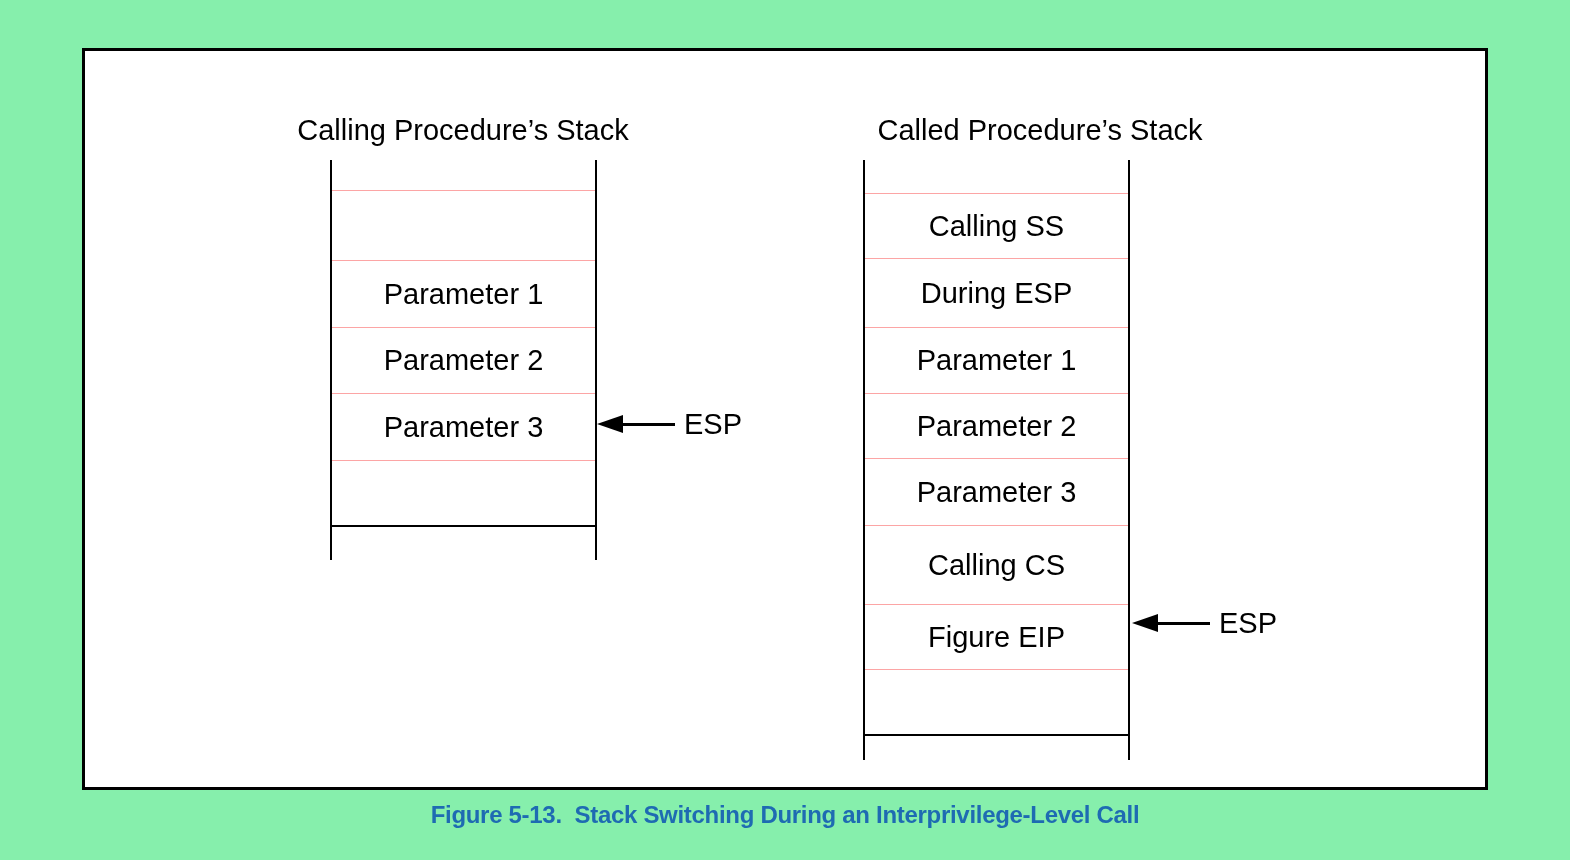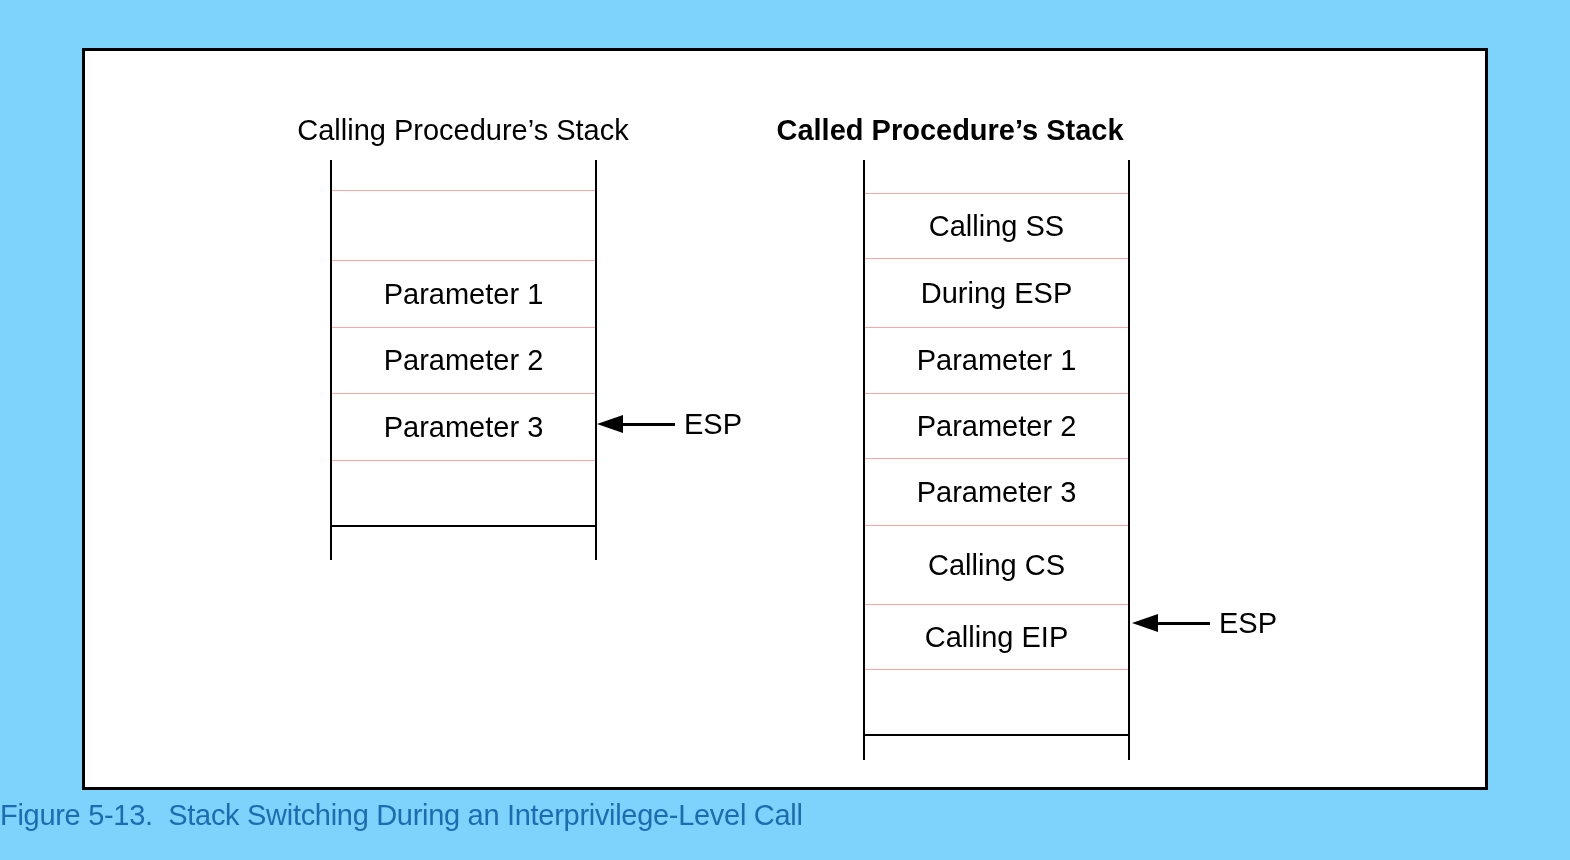--- a/index.html
+++ b/index.html
@@ -4,21 +4,21 @@
 <style>
   html, body {
     margin: 0;
     padding: 0;
     background: #ffffff;
   }
   .page {
     position: relative;
     width: 1570px;
     height: 860px;
-    background: #7dd3fc;
+    background: #86efac;
     font-family: "Liberation Sans", "DejaVu Sans", sans-serif;
     color: #000000;
     overflow: hidden;
   }
   .frame {
     position: absolute;
     left: 82px;
     top: 48px;
     width: 1406px;
     height: 742px;
@@ -29,21 +29,21 @@
   .stack-title {
     position: absolute;
     width: 460px;
     top: 112px;
     text-align: center;
     font-size: 29px;
     line-height: 36px;
     white-space: nowrap;
   }
   .stack-title.left  { left: 233px; }
-  .stack-title.right { left: 720px; font-weight: bold; }
+  .stack-title.right { left: 810px; }
 
   .stack {
     position: absolute;
     width: 267px;
     border-left: 2px solid #000000;
     border-right: 2px solid #000000;
     box-sizing: border-box;
   }
   .stack.left  { left: 330px; top: 160px; height: 400px; }
   .stack.right { left: 863px; top: 160px; height: 600px; }
@@ -93,23 +93,23 @@
     margin-left: 9px;
     font-size: 29px;
     line-height: 36px;
   }
 
   .caption {
     position: absolute;
     left: 0;
     right: 0;
     top: 795px;
-    text-align: left;
-    font-weight: normal;
-    font-size: 29px;
+    text-align: center;
+    font-weight: bold;
+    font-size: 24px;
     line-height: 40px;
     letter-spacing: -0.3px;
     color: #1e6bb2;
     white-space: pre;
   }
 </style>
 </head>
 <body>
 
 <div class="page">
@@ -137,21 +137,21 @@
   <div class="stack-title right">Called Procedure’s Stack</div>
 
   <div class="stack right">
     <div class="open-seg h33"></div>
     <div class="cell h65">Calling SS</div>
     <div class="cell h69">During ESP</div>
     <div class="cell h66">Parameter 1</div>
     <div class="cell h65">Parameter 2</div>
     <div class="cell h67">Parameter 3</div>
     <div class="cell h68">Calling CS</div>
-    <div class="cell h65">Calling EIP</div>
+    <div class="cell h65">Figure EIP</div>
     <div class="cell h67 closed-bottom"></div>
     <div class="open-seg h35"></div>
   </div>
 
   <div class="esp-arrow right">
     <div class="arrow-head"></div>
     <div class="arrow-line"></div>
     <div class="esp-text">ESP</div>
   </div>
 

